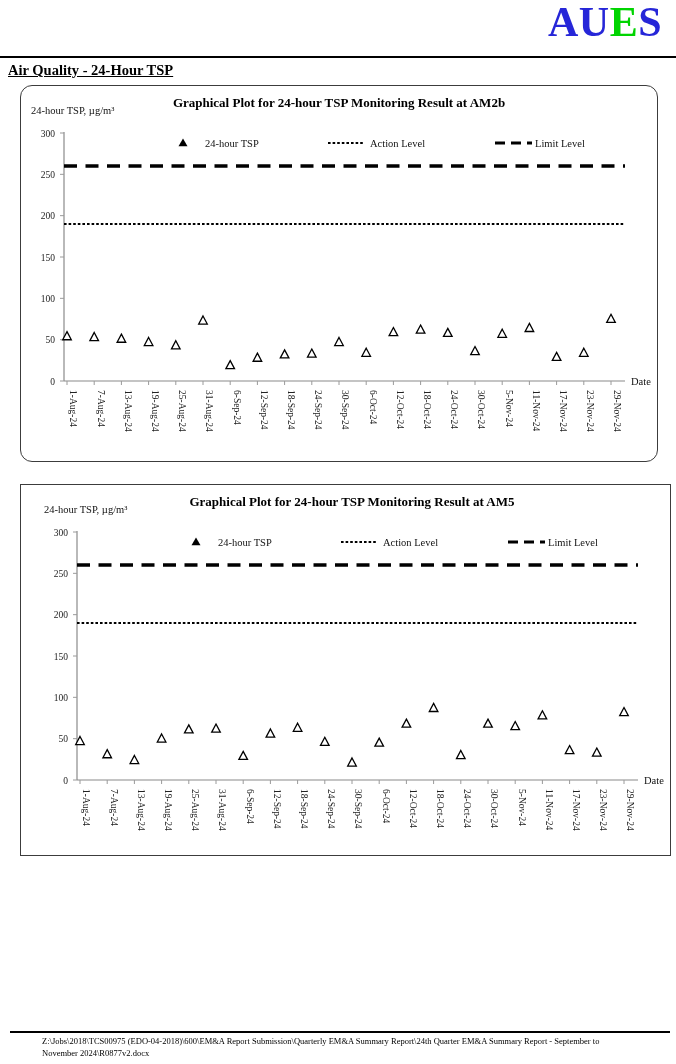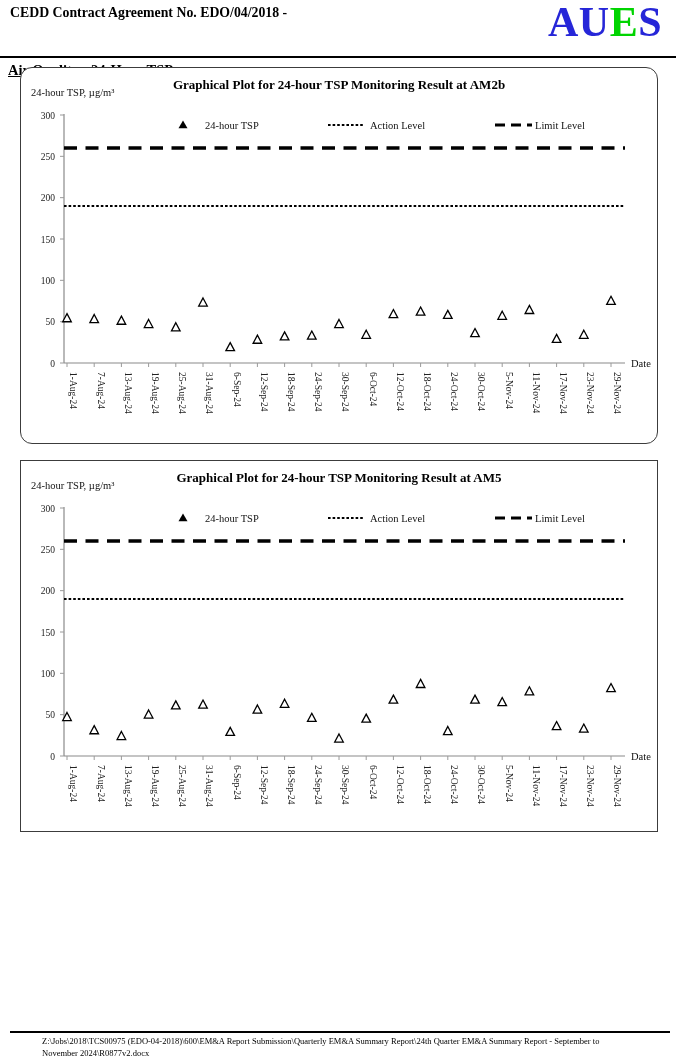--- a/index.html
+++ b/index.html
@@ -16,43 +16,42 @@
     position:absolute; top:0px; right:14px;
     font-family:Liberation Serif, serif; font-weight:bold;
     font-size:42px; line-height:44px; letter-spacing:0.5px;
   }
   .header-rule { position:absolute; top:56px; left:0; width:676px; height:2px; background:#000; }
   .section-title {
     position:absolute; top:62px; left:8px;
     font-weight:bold; font-size:14.5px; text-decoration:underline; white-space:nowrap;
   }
   .chart-box { position:absolute; left:20px; width:636px; border:1px solid #3c3c3c; background:#fff; }
-  #chart0 { top:67px; height:375px;border-radius:12px; }
-  #chart1 { top:460px; height:370px; }
+  #chart0 { top:85px; height:375px;border-radius:12px; }
+  #chart1 { top:484px; height:370px;padding-left:13px; }
   svg { display:block; }
   .ct-title  { font:bold 13px "Liberation Serif", serif; fill:#000; }
   .ct-ylabel { font:10.5px "Liberation Serif", serif; fill:#111; }
   .ct-tick   { font:9.5px "Liberation Serif", serif; fill:#222; }
   .ct-date   { font:10.5px "Liberation Serif", serif; fill:#111; }
   .ct-legend { font:10.5px "Liberation Serif", serif; fill:#111; }
   .axisline  { stroke:#8a8a8a; stroke-width:1.2; }
   .tickline  { stroke:#9a9a9a; stroke-width:1; }
   .footer-rule { position:absolute; top:1031px; left:10px; width:660px; height:2px; background:#000; }
   .footer {
     position:absolute; top:1036px; left:10px; width:648px;
     font-size:8.5px; line-height:11.5px; white-space:nowrap;margin-left:32px;
   }
 </style>
 </head>
 <body>
 
 <div>
 
   <div class="header-lines">
-    <div>CEDD Contract Agreement No. EDO/04/2018 -</div>
   </div>
 
   <div class="logo" id="aues-logo"><span style="color: rgb(38, 38, 216);">A</span><span style="color: rgb(38, 38, 216);">U</span><span style="color: rgb(0, 212, 0);">E</span><span style="color: rgb(38, 38, 216);">S</span></div>
 
   <div class="header-rule"></div>
 
   <div class="section-title">Air Quality - 24-Hour TSP</div>
 
   <div class="chart-box" id="chart0">
       <svg viewBox="0 0 634 369" width="634" height="369">

